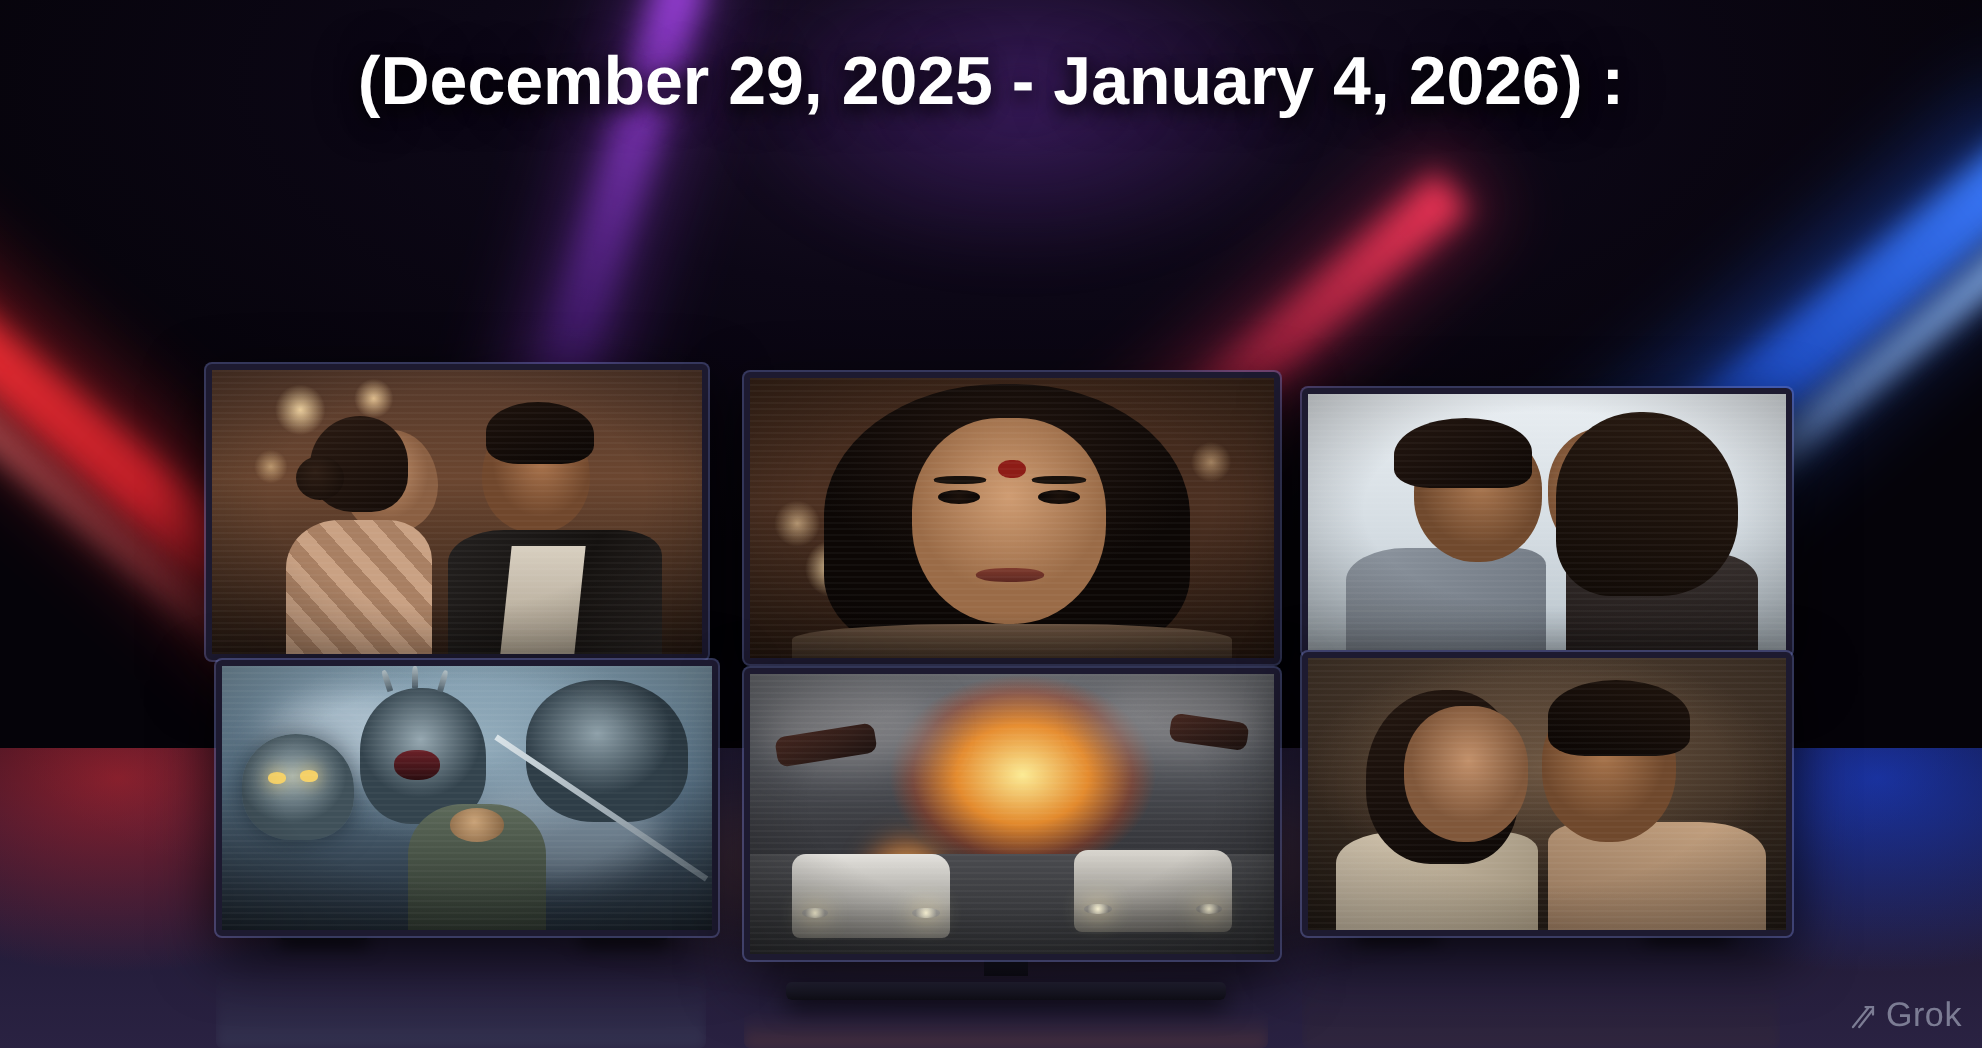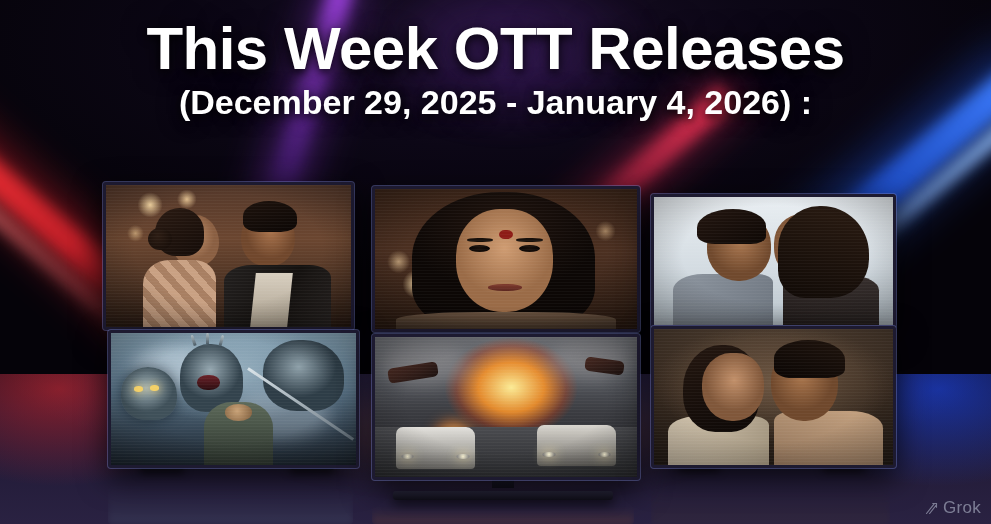--- a/index.html
+++ b/index.html
@@ -224,21 +224,20 @@
   <div class="beam beam-blue"></div>
   <div class="beam beam-blue2"></div>
 
   <div class="floor"></div>
   <div class="floor-sheen"></div>
   <div class="floor-red"></div>
   <div class="floor-blue"></div>
   <div class="floor-warm"></div>
 
   <div class="headline">
-    <div class="title">This Week OTT Releases</div>
     <div class="subtitle">(December 29, 2025 - January 4, 2026) :</div>
   </div>
 
   <div class="tv" style="left:103px;top:182px;width:245px;height:142px;">
     <div class="panel">
       <div class="screen">
         <div class="sc sc-a">
           <div class="fig w-head"></div>
           <div class="w-hair"></div>
           <div class="w-bun"></div>

